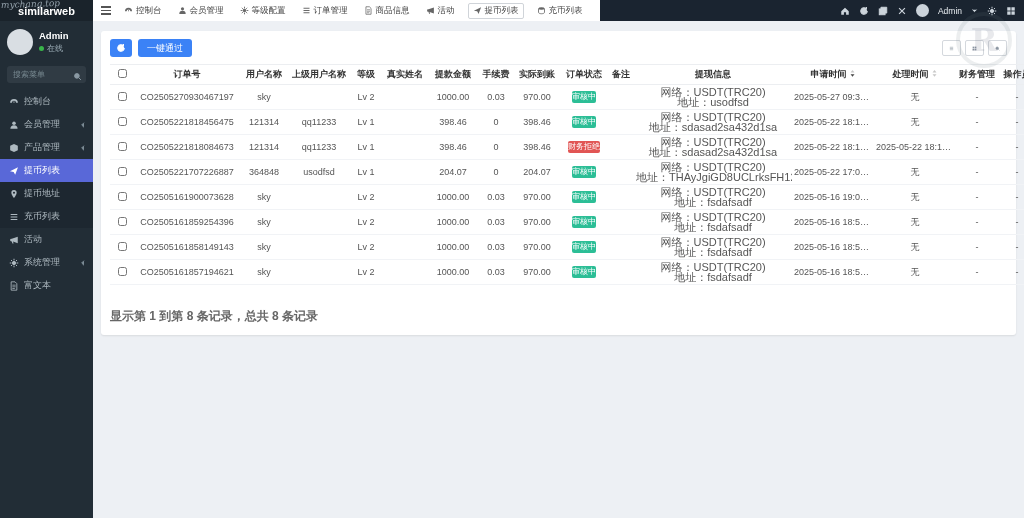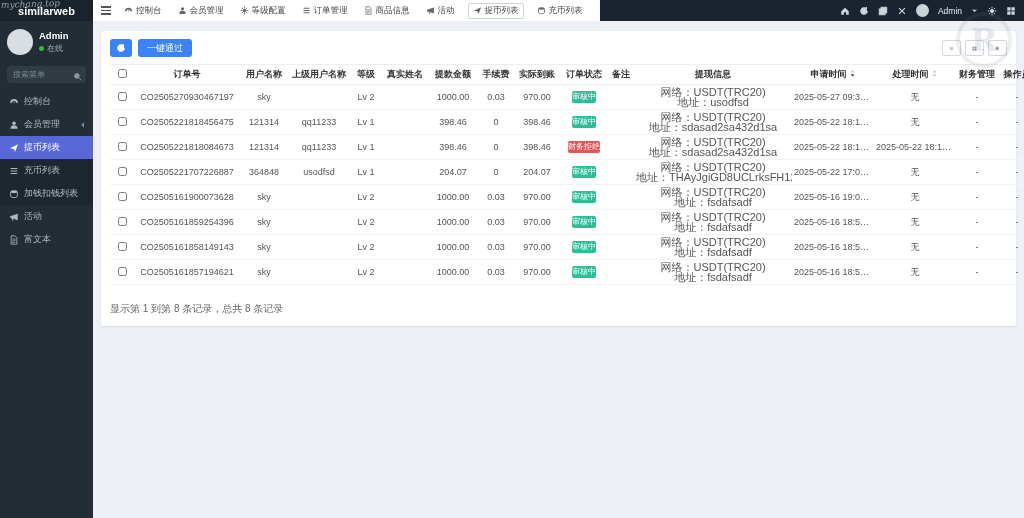--- a/index.html
+++ b/index.html
@@ -73,21 +73,21 @@
     border-bottom:1px solid #eceef1; height:20px; text-align:center; padding:0 2px;
     white-space:nowrap; overflow:hidden; }
   .tbl td { border-bottom:1px solid #f1f3f6; text-align:center; padding:2px; height:21px;
     white-space:nowrap; overflow:hidden; text-overflow:ellipsis; }
   .tbl input[type=checkbox] { width:9px; height:9px; margin:0; }
   .td-info { text-align:left; font-size:11px; line-height:10px; color:#555; }
   .badge { display:inline-block; font-size:8px; color:#fff; border-radius:2px;
     padding:2px 0; line-height:1;font-family:Liberation Serif, serif; }
   .sorter { display:inline-flex; width:7px; height:9px; vertical-align:-1px; margin-left:2px;
     color:#444; }
-  .tbl-footer { margin-top:17px; font-size:10px; color:#666; }
+  .tbl-footer { margin-top:23px; font-size:12px; color:#666;font-weight:bold; }
 
   .ghost { position:absolute; top:12px; right:12px; width:56px; height:56px;
     border:4px solid rgba(110,120,135,.13); border-radius:50%; display:flex;
     align-items:center; justify-content:center; font-size:32px; font-weight:bold;
     color:rgba(110,120,135,.16); pointer-events:none; z-index:5;
     font-family:"DejaVu Serif",serif; }
 </style>
 </head>
 <body>
 
@@ -130,52 +130,78 @@
               <path d="M1.7 10.6a4.3 4.3 0 0 1 8.6 0z"></path>
             </svg>
           </span>
           <span class="lbl">会员管理</span>
           <span class="chev">
             <svg viewBox="0 0 12 12" fill="none" stroke="currentColor" stroke-width="1.4">
               <path d="M7.5 2.5 4 6l3.5 3.5"></path>
             </svg>
           </span>
         </li>
+        <li>
+          <span class="mi">
+            <svg viewBox="0 0 12 12">
+              <path d="M6 1.3 10.6 3.4v5.2L6 10.7 1.4 8.6V3.4z"></path>
+            </svg>
+          </span>
+          <span class="lbl">产品管理</span>
+          <span class="chev">
+            <svg viewBox="0 0 12 12" fill="none" stroke="currentColor" stroke-width="1.4">
+              <path d="M7.5 2.5 4 6l3.5 3.5"></path>
+            </svg>
+          </span>
+        </li>
         <li class="sub active">
           <span class="mi">
             <svg viewBox="0 0 12 12">
               <path d="M1.2 6.2 10.8 1.6 7.4 10.6 5.6 7.1z"></path>
             </svg>
           </span>
           <span class="lbl">提币列表</span>
+        </li>
+        <li class="sub">
+          <span class="mi">
+            <svg viewBox="0 0 12 12">
+              <path d="M6 1.2a3.2 3.2 0 0 1 3.2 3.2C9.2 6.7 6 10.8 6 10.8S2.8 6.7 2.8 4.4 4.2 1.2 6 1.2zm0 2a1.2 1.2 0 1 0 0 2.4 1.2 1.2 0 0 0 0-2.4z" fill-rule="evenodd"></path>
+            </svg>
+          </span>
+          <span class="lbl">提币地址</span>
         </li>
         <li class="sub">
           <span class="mi">
             <svg viewBox="0 0 12 12" fill="none" stroke="currentColor" stroke-width="1.3">
               <path d="M2 3h8M2 6h8M2 9h8"></path>
             </svg>
           </span>
           <span class="lbl">充币列表</span>
         </li>
-        <li class="sub">
-          <span class="mi">
-            <svg viewBox="0 0 12 12">
-              <ellipse cx="6" cy="3.3" rx="4" ry="1.7"></ellipse>
-              <path d="M2 3.3v5.2c0 1 1.8 1.8 4 1.8s4-.8 4-1.8V3.3" fill="none" stroke="currentColor" stroke-width="1.1"></path>
-            </svg>
-          </span>
-          <span class="lbl">加钱扣钱列表</span>
-        </li>
         <li>
           <span class="mi">
             <svg viewBox="0 0 12 12">
               <path d="M1.5 4.8v2.5l1.8.4.8 2.6h1.4L4.8 7.9 10.5 10V2L3.3 4.4z"></path>
             </svg>
           </span>
           <span class="lbl">活动</span>
+        </li>
+        <li>
+          <span class="mi">
+            <svg viewBox="0 0 12 12" fill="none" stroke="currentColor" stroke-width="1.2">
+              <circle cx="6" cy="6" r="1.9"></circle>
+              <path d="M6 .9v2M6 9.1v2M.9 6h2M9.1 6h2M2.4 2.4l1.4 1.4M8.2 8.2l1.4 1.4M9.6 2.4 8.2 3.8M3.8 8.2 2.4 9.6"></path>
+            </svg>
+          </span>
+          <span class="lbl">系统管理</span>
+          <span class="chev">
+            <svg viewBox="0 0 12 12" fill="none" stroke="currentColor" stroke-width="1.4">
+              <path d="M7.5 2.5 4 6l3.5 3.5"></path>
+            </svg>
+          </span>
         </li>
         <li>
           <span class="mi">
             <svg viewBox="0 0 12 12">
               <path d="M2.6 1h4.6L9.4 3.2V11H2.6z" fill="none" stroke="currentColor"></path>
               <path d="M4 5h4M4 7h4M4 9h3" stroke="currentColor" stroke-width="0.9"></path>
             </svg>
           </span>
           <span class="lbl">富文本</span>
         </li>

